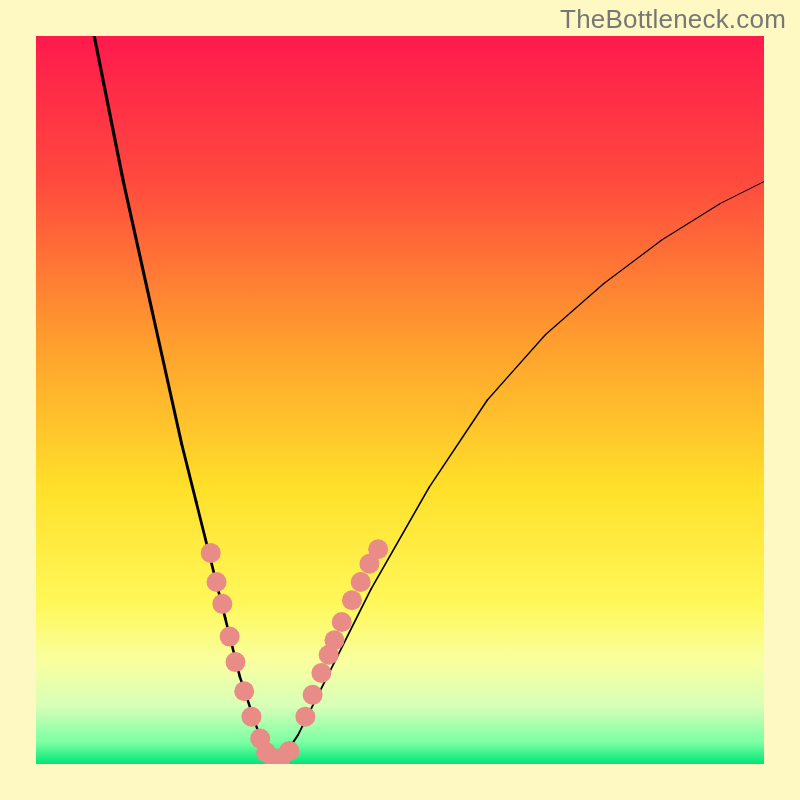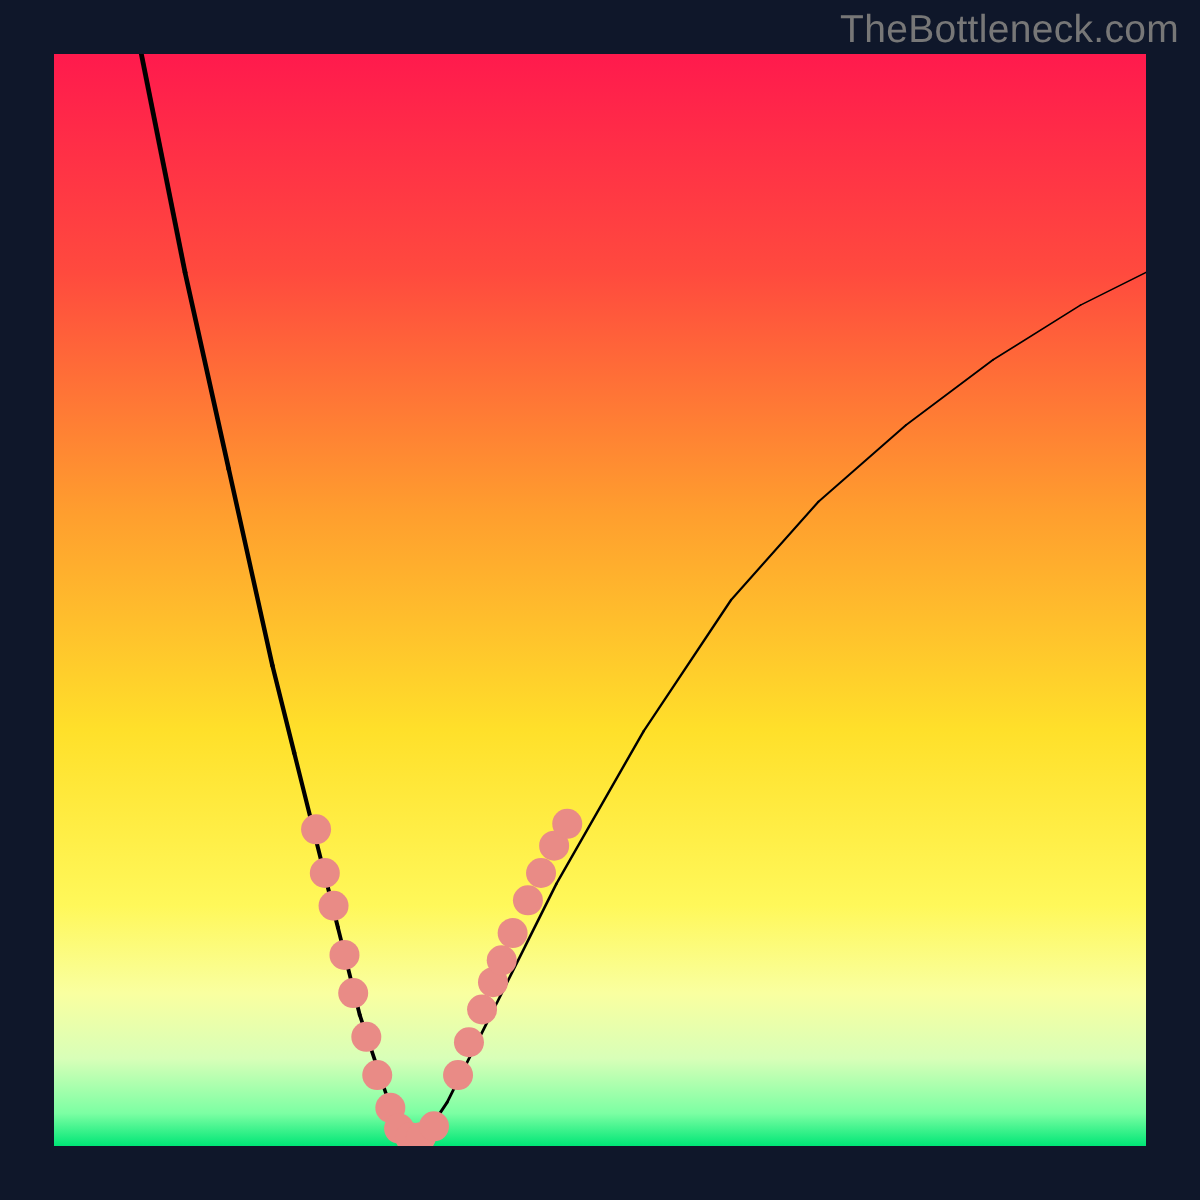--- a/index.html
+++ b/index.html
@@ -9,21 +9,21 @@
     height: 800px;
     background: #000000;
     overflow: hidden;
   }
   .frame {
     position: absolute;
     left: 0;
     top: 0;
     width: 800px;
     height: 800px;
-    background: #0f172a;
+    background: #fef9c3;
   }
   .watermark {
     position: absolute;
     top: 4px;
     right: 14px;
     font-family: Arial, Helvetica, sans-serif;
     font-size: 26px;
     color: #777777;
     letter-spacing: 0.2px;
     user-select: none;

